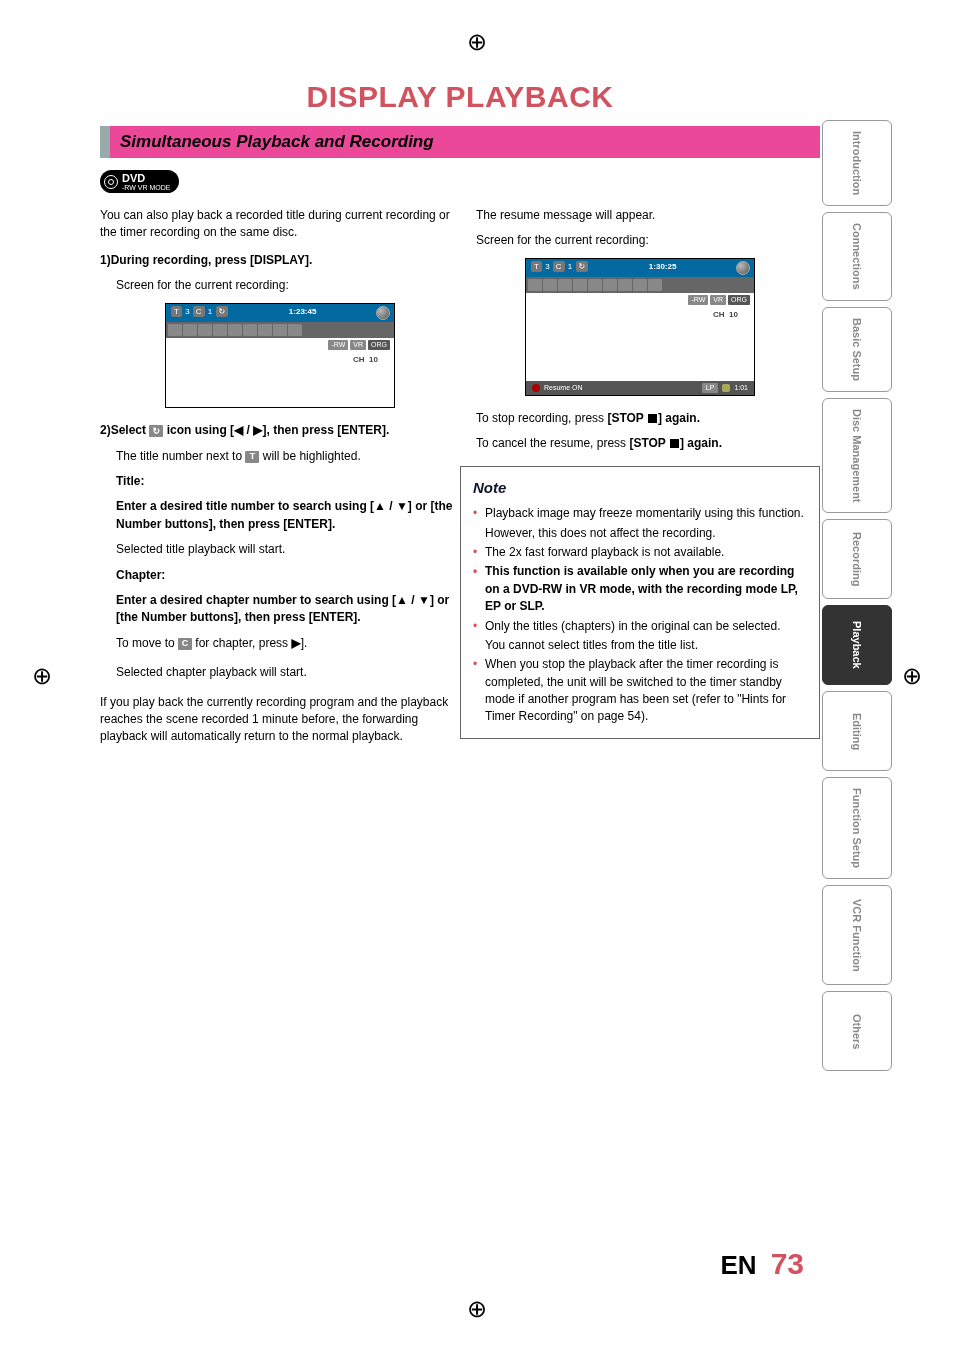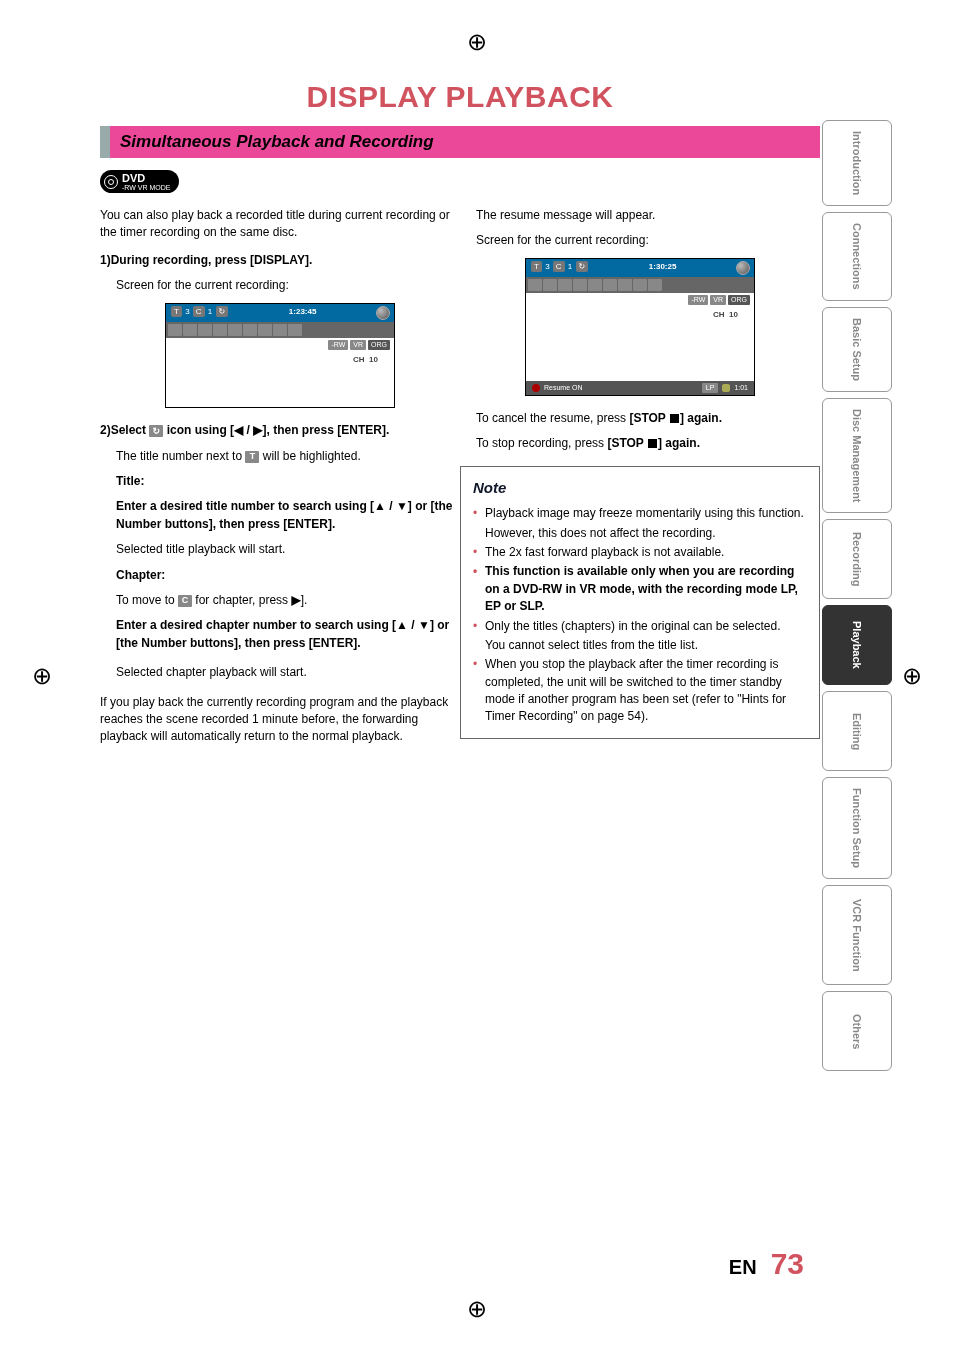--- a/index.html
+++ b/index.html
@@ -57,21 +57,21 @@
   .stop-sq { display: inline-block; width: 9px; height: 9px; background: #000; vertical-align: middle; margin: 0 1px; }
 
   .note-box { border: 1px solid #666; padding: 10px 12px; margin-top: 14px; font-size: 12px; line-height: 1.45; }
   .note-head { font-size: 15px; font-weight: bold; font-style: italic; color: #0f172a; margin-bottom: 6px; }
   .note-box ul { list-style: none; padding-left: 0; }
   .note-box li { position: relative; padding-left: 12px; margin-bottom: 2px; }
   .note-box li.bullet::before { content: '•'; position: absolute; left: 0; color: #d1535f; }
   .note-box li.nobullet { padding-left: 12px; }
 
   .footer { position: absolute; bottom: 70px; right: 150px; display: flex; align-items: baseline; gap: 14px; }
-  .footer .lang { font-size: 20px; font-weight: bold; }
+  .footer .lang { font-size: 26px; font-weight: bold; }
   .footer .pno { font-size: 30px; font-weight: bold; color: #d1535f; }
 </style>
 </head>
 <body>
 
 <div class="page">
   <div class="crop-mark crop-top">⊕</div>
   <div class="crop-mark crop-left">⊕</div>
   <div class="crop-mark crop-right">⊕</div>
   <div class="crop-mark crop-bottom">⊕</div>
@@ -150,25 +150,25 @@
           <span>The title number next to </span><span class="inline-icon">T</span><span> will be highlighted.</span>
         </p>
 
         <p class="label">Title:</p>
         <p class="indent bold">
           <span>Enter a desired title number to search using [</span><span class="arrow">▲</span><span> / </span><span class="arrow">▼</span><span>] or [the Number buttons], then press [ENTER].</span>
         </p>
         <p class="indent">Selected title playback will start.</p>
 
         <p class="label">Chapter:</p>
-        <p class="indent">
-          <span>To move to </span><span class="inline-icon">C</span><span> for chapter, press </span><span class="arrow">▶</span><span>].</span>
-        </p>
         <p class="indent bold">
           <span>Enter a desired chapter number to search using [</span><span class="arrow">▲</span><span> / </span><span class="arrow">▼</span><span>] or [the Number buttons], then press [ENTER].</span>
+        </p>
+        <p class="indent">
+          <span>To move to </span><span class="inline-icon">C</span><span> for chapter, press </span><span class="arrow">▶</span><span>].</span>
         </p>
         <p class="indent" style="margin-top:12px;">Selected chapter playback will start.</p>
 
         <p style="margin-top:12px;">If you play back the currently recording program and the playback reaches the scene recorded 1 minute before, the forwarding playback will automatically return to the normal playback.</p>
       </div>
 
       <div class="col">
         <p class="indent">The resume message will appear.</p>
         <p class="indent">Screen for the current recording:</p>
 
@@ -209,24 +209,24 @@
               </span>
             <span style="display:flex; gap:4px; align-items:center;">
               <span class="mode">LP</span>
               <span class="ind"></span>
               <span>1:01</span>
             </span>
           </div>
         </div>
 
         <p class="indent">
+          <span>To stop recording, press </span><span class="bold"><span>[STOP </span><span class="stop-sq"></span><span>] again.</span></span>
+        </p>
+        <p class="indent">
           <span>To cancel the resume, press </span><span class="bold"><span>[STOP </span><span class="stop-sq"></span><span>] again.</span></span>
-        </p>
-        <p class="indent">
-          <span>To stop recording, press </span><span class="bold"><span>[STOP </span><span class="stop-sq"></span><span>] again.</span></span>
         </p>
 
         <div class="note-box">
           <div class="note-head">Note</div>
           <ul>
             <li class="bullet">Playback image may freeze momentarily using this function.</li>
             <li class="nobullet">However, this does not affect the recording.</li>
             <li class="bullet">The 2x fast forward playback is not available.</li>
             <li class="bullet bold">This function is available only when you are recording on a DVD-RW in VR mode, with the recording mode LP, EP or SLP.</li>
             <li class="bullet">Only the titles (chapters) in the original can be selected.</li>

